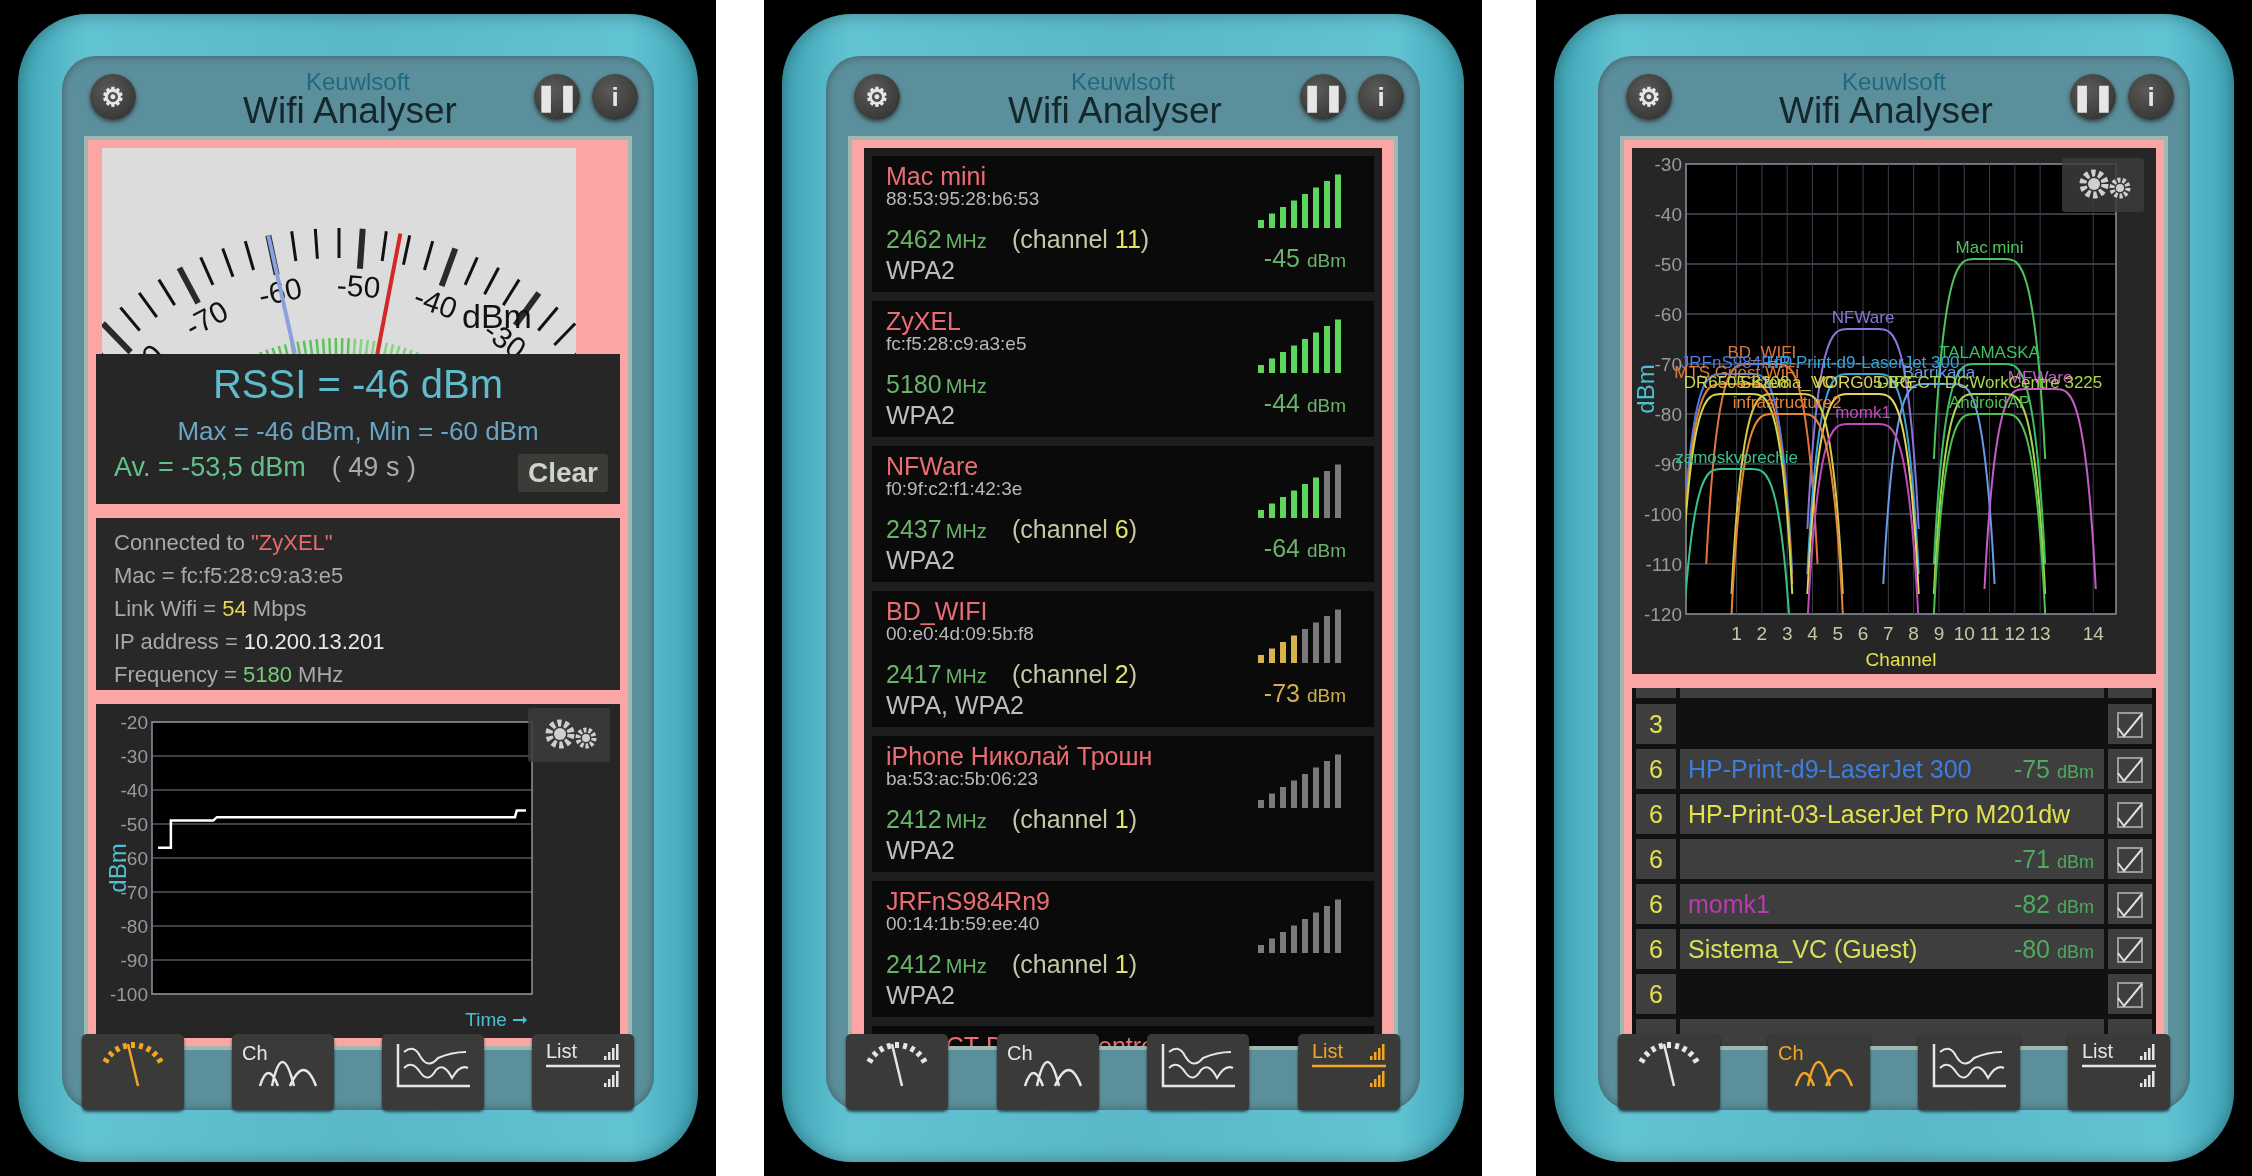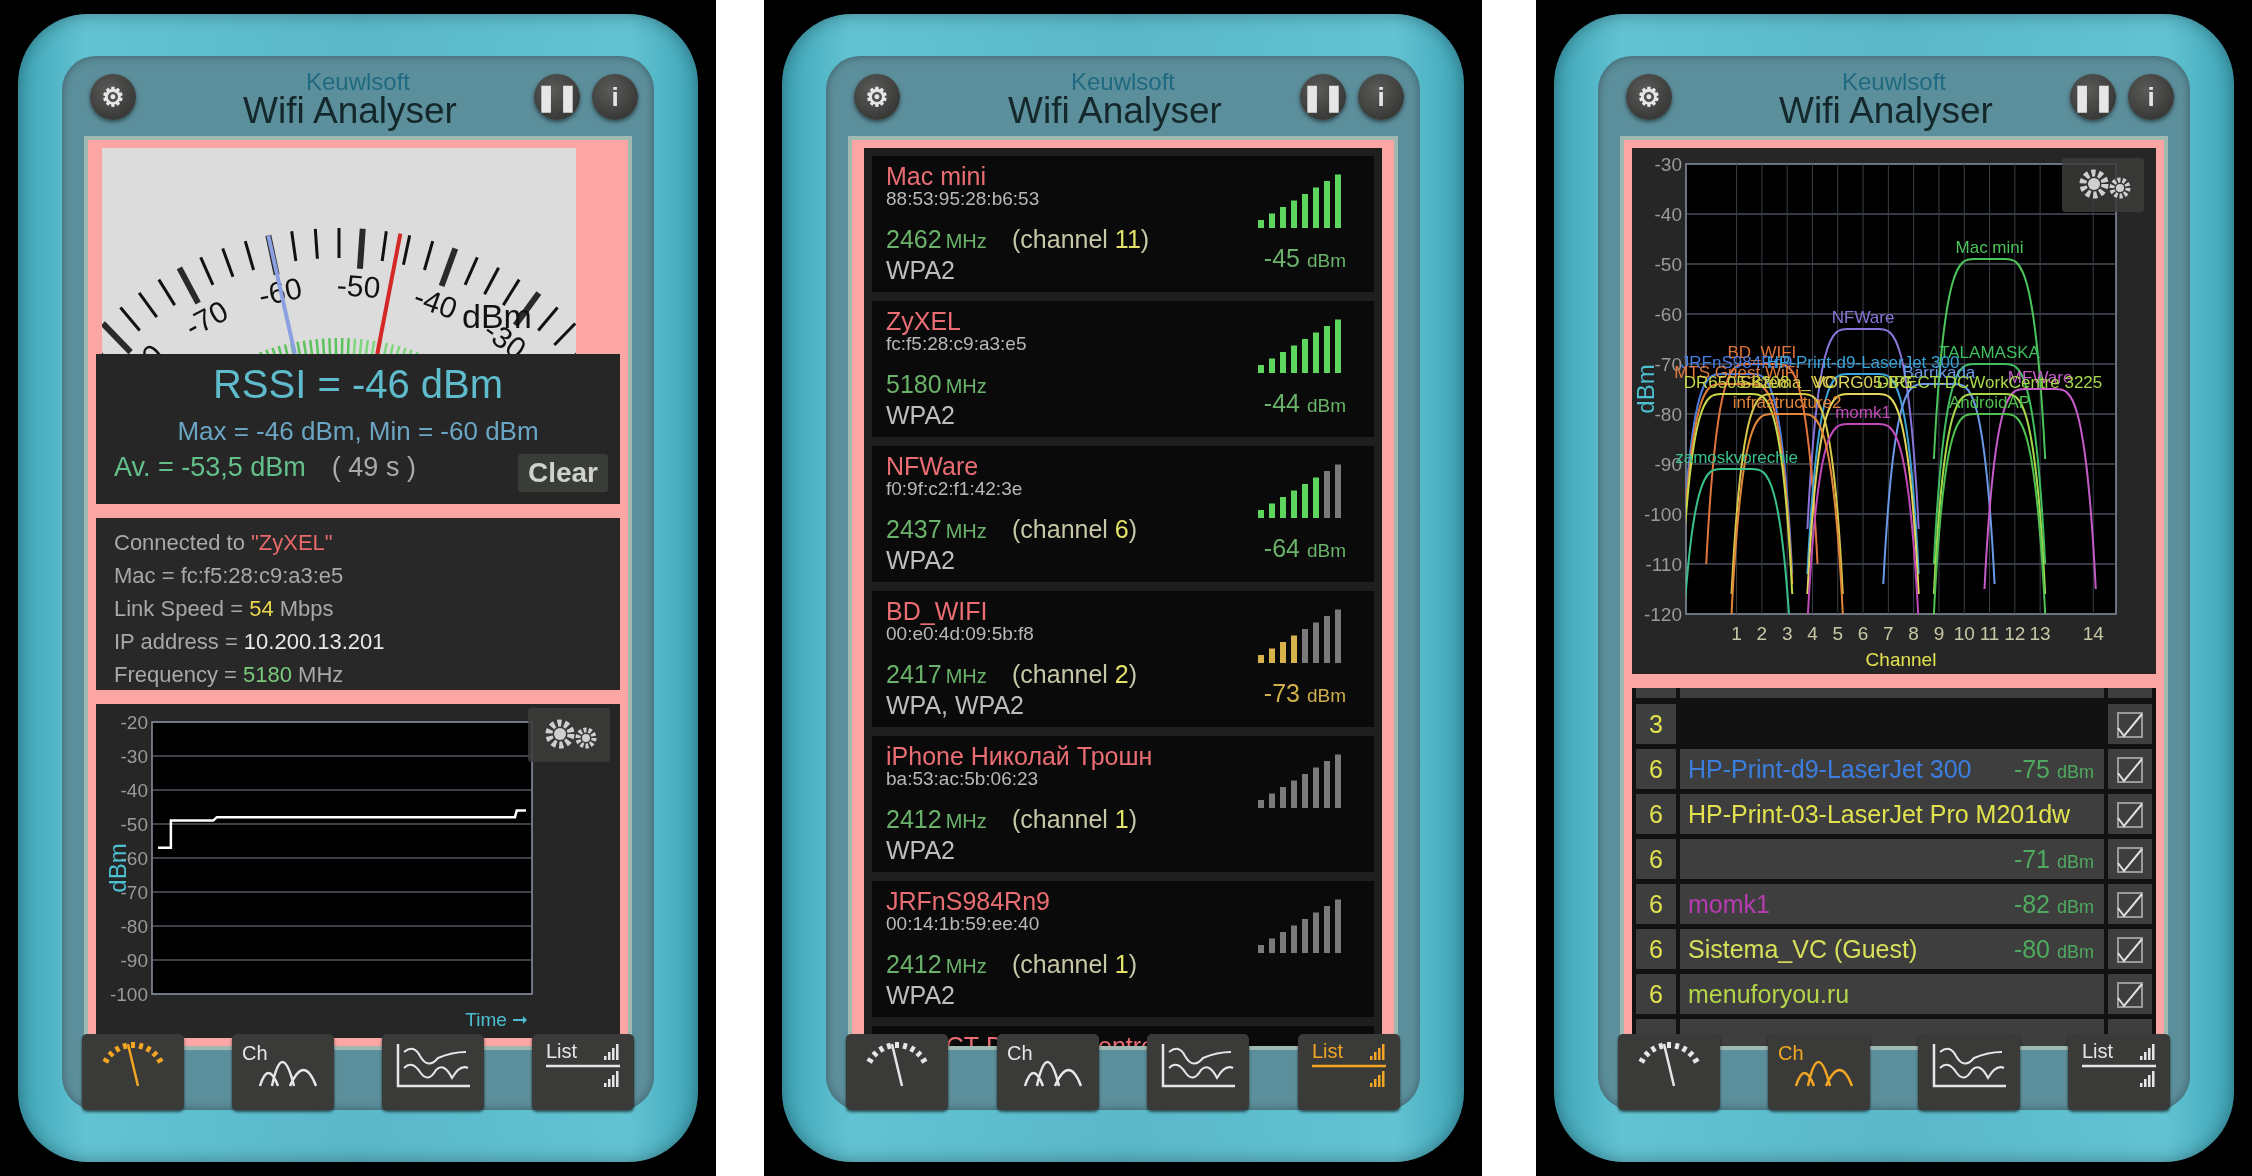--- a/index.html
+++ b/index.html
@@ -190,21 +190,21 @@
         </div>
         <div class="readout">
           <div class="rssi">RSSI = -46 dBm</div>
           <div class="maxmin">Max = -46 dBm,  Min = -60 dBm</div>
           <div class="avg"><span>Av. = -53,5 dBm</span><span class="secs">( 49 s )</span></div>
           <div class="clear-btn">Clear</div>
         </div>
         <div class="info">
           <div><span>Connected to </span><span class="red">"ZyXEL"</span></div>
           <div><span>Mac = </span><span>fc:f5:28:c9:a3:e5</span></div>
-          <div><span>Link Speed = </span><span class="yel">54</span><span> Mbps</span></div>
+          <div><span>Link Wifi = </span><span class="yel">54</span><span> Mbps</span></div>
           <div><span>IP address = </span><span class="wht">10.200.13.201</span></div>
           <div><span>Frequency = </span><span class="grn">5180</span><span> MHz</span></div>
         </div>
         <div class="history">
           <svg id="hist-svg" width="486" height="334">
               <rect x="56" y="18" width="380" height="272" fill="#000" stroke="#8a93a3" stroke-width="1.5"></rect>
               <line x1="56" y1="18" x2="436" y2="18" stroke="#7a808c" stroke-width="1"></line>
               <text x="52" y="25" text-anchor="end" font-size="19" fill="#9a9a9a" font-family="Liberation Sans, sans-serif">-20</text>
               <line x1="56" y1="52" x2="436" y2="52" stroke="#7a808c" stroke-width="1"></line>
               <text x="52" y="59" text-anchor="end" font-size="19" fill="#9a9a9a" font-family="Liberation Sans, sans-serif">-30</text>
@@ -648,21 +648,20 @@
       <div class="lvl"><span>-80</span> <small>dBm</small></div>
       <div class="chk">
                 <div class="box"></div>
                 <svg width="44" height="40" style="position:absolute;left:0;top:0">
                   <path d="M10 24 L16 32 L34 10" stroke="#e0e0e0" stroke-width="2" fill="none"></path>
                 </svg>
               </div>
             </div>
             <div class="chrow" style="top: 286px;">
       <div class="num">6</div>
-      <div class="nm" style="color:#b4d44a">menuforyou.ru</div>
       <div class="lvl"><span></span> <small></small></div>
       <div class="chk">
                 <div class="box"></div>
                 <svg width="44" height="40" style="position:absolute;left:0;top:0">
                   <path d="M10 24 L16 32 L34 10" stroke="#e0e0e0" stroke-width="2" fill="none"></path>
                 </svg>
               </div>
             </div>
             <div class="chrow" style="top: 331px;">
               <div class="num"></div>

